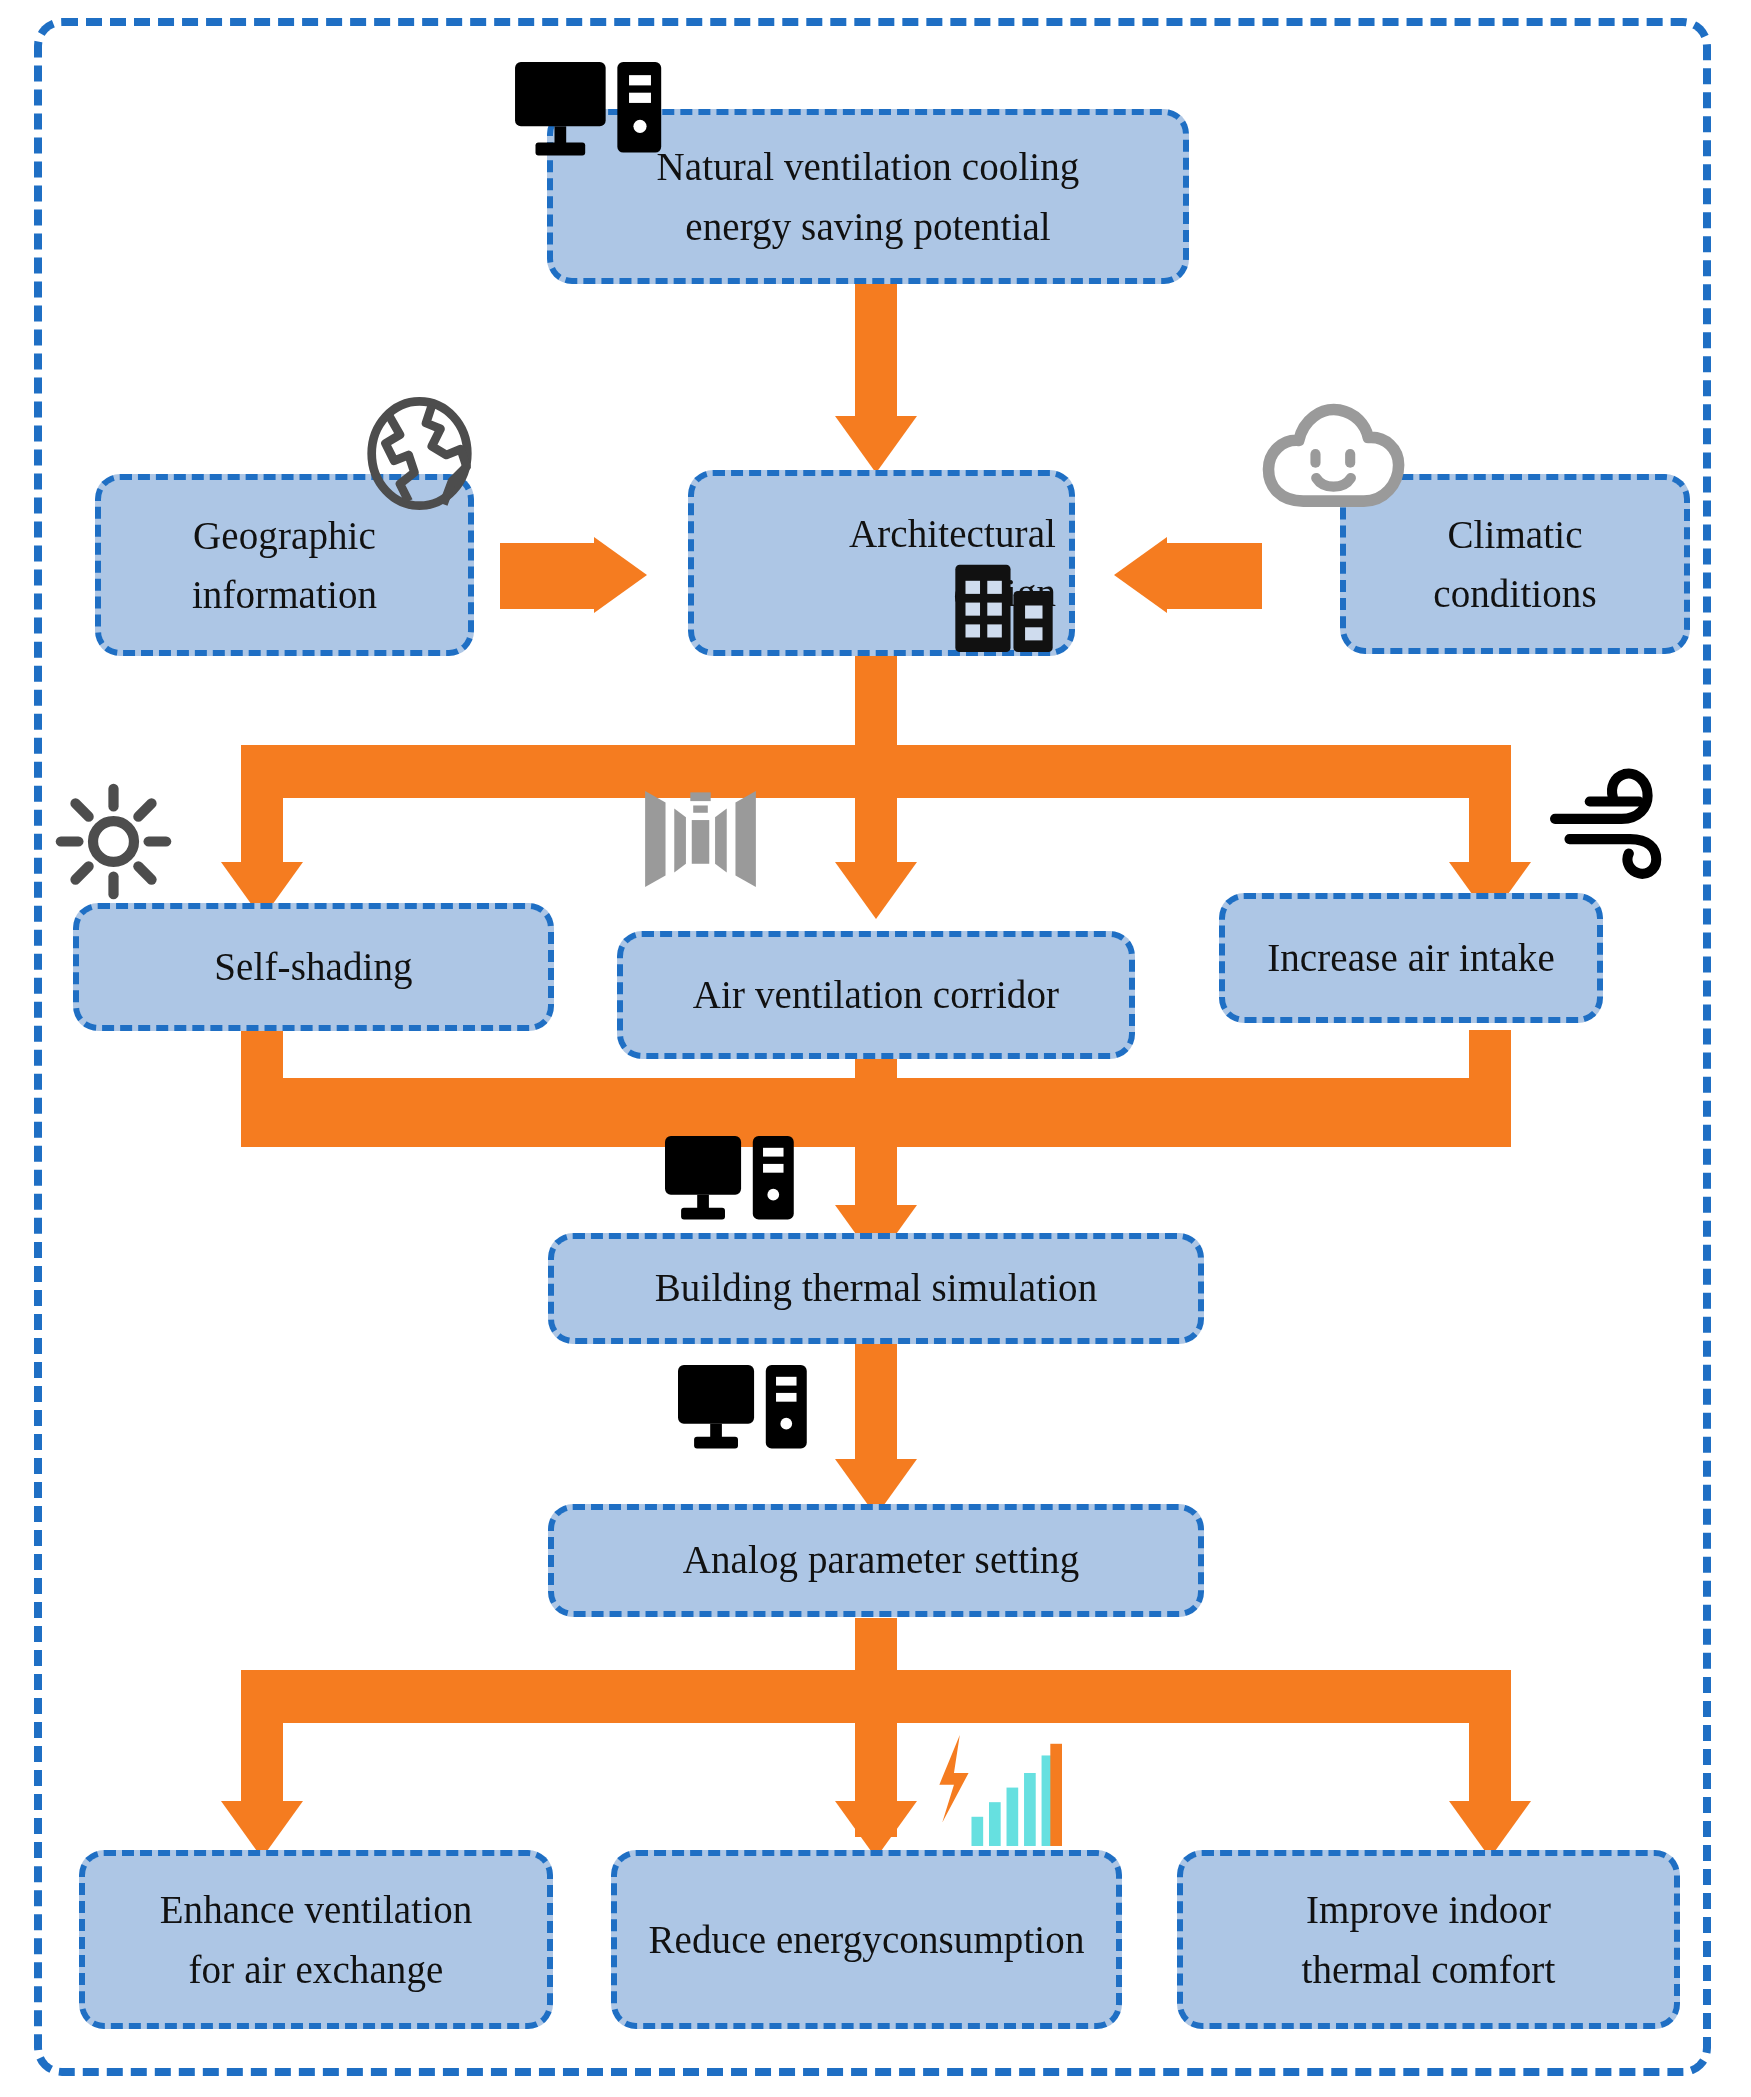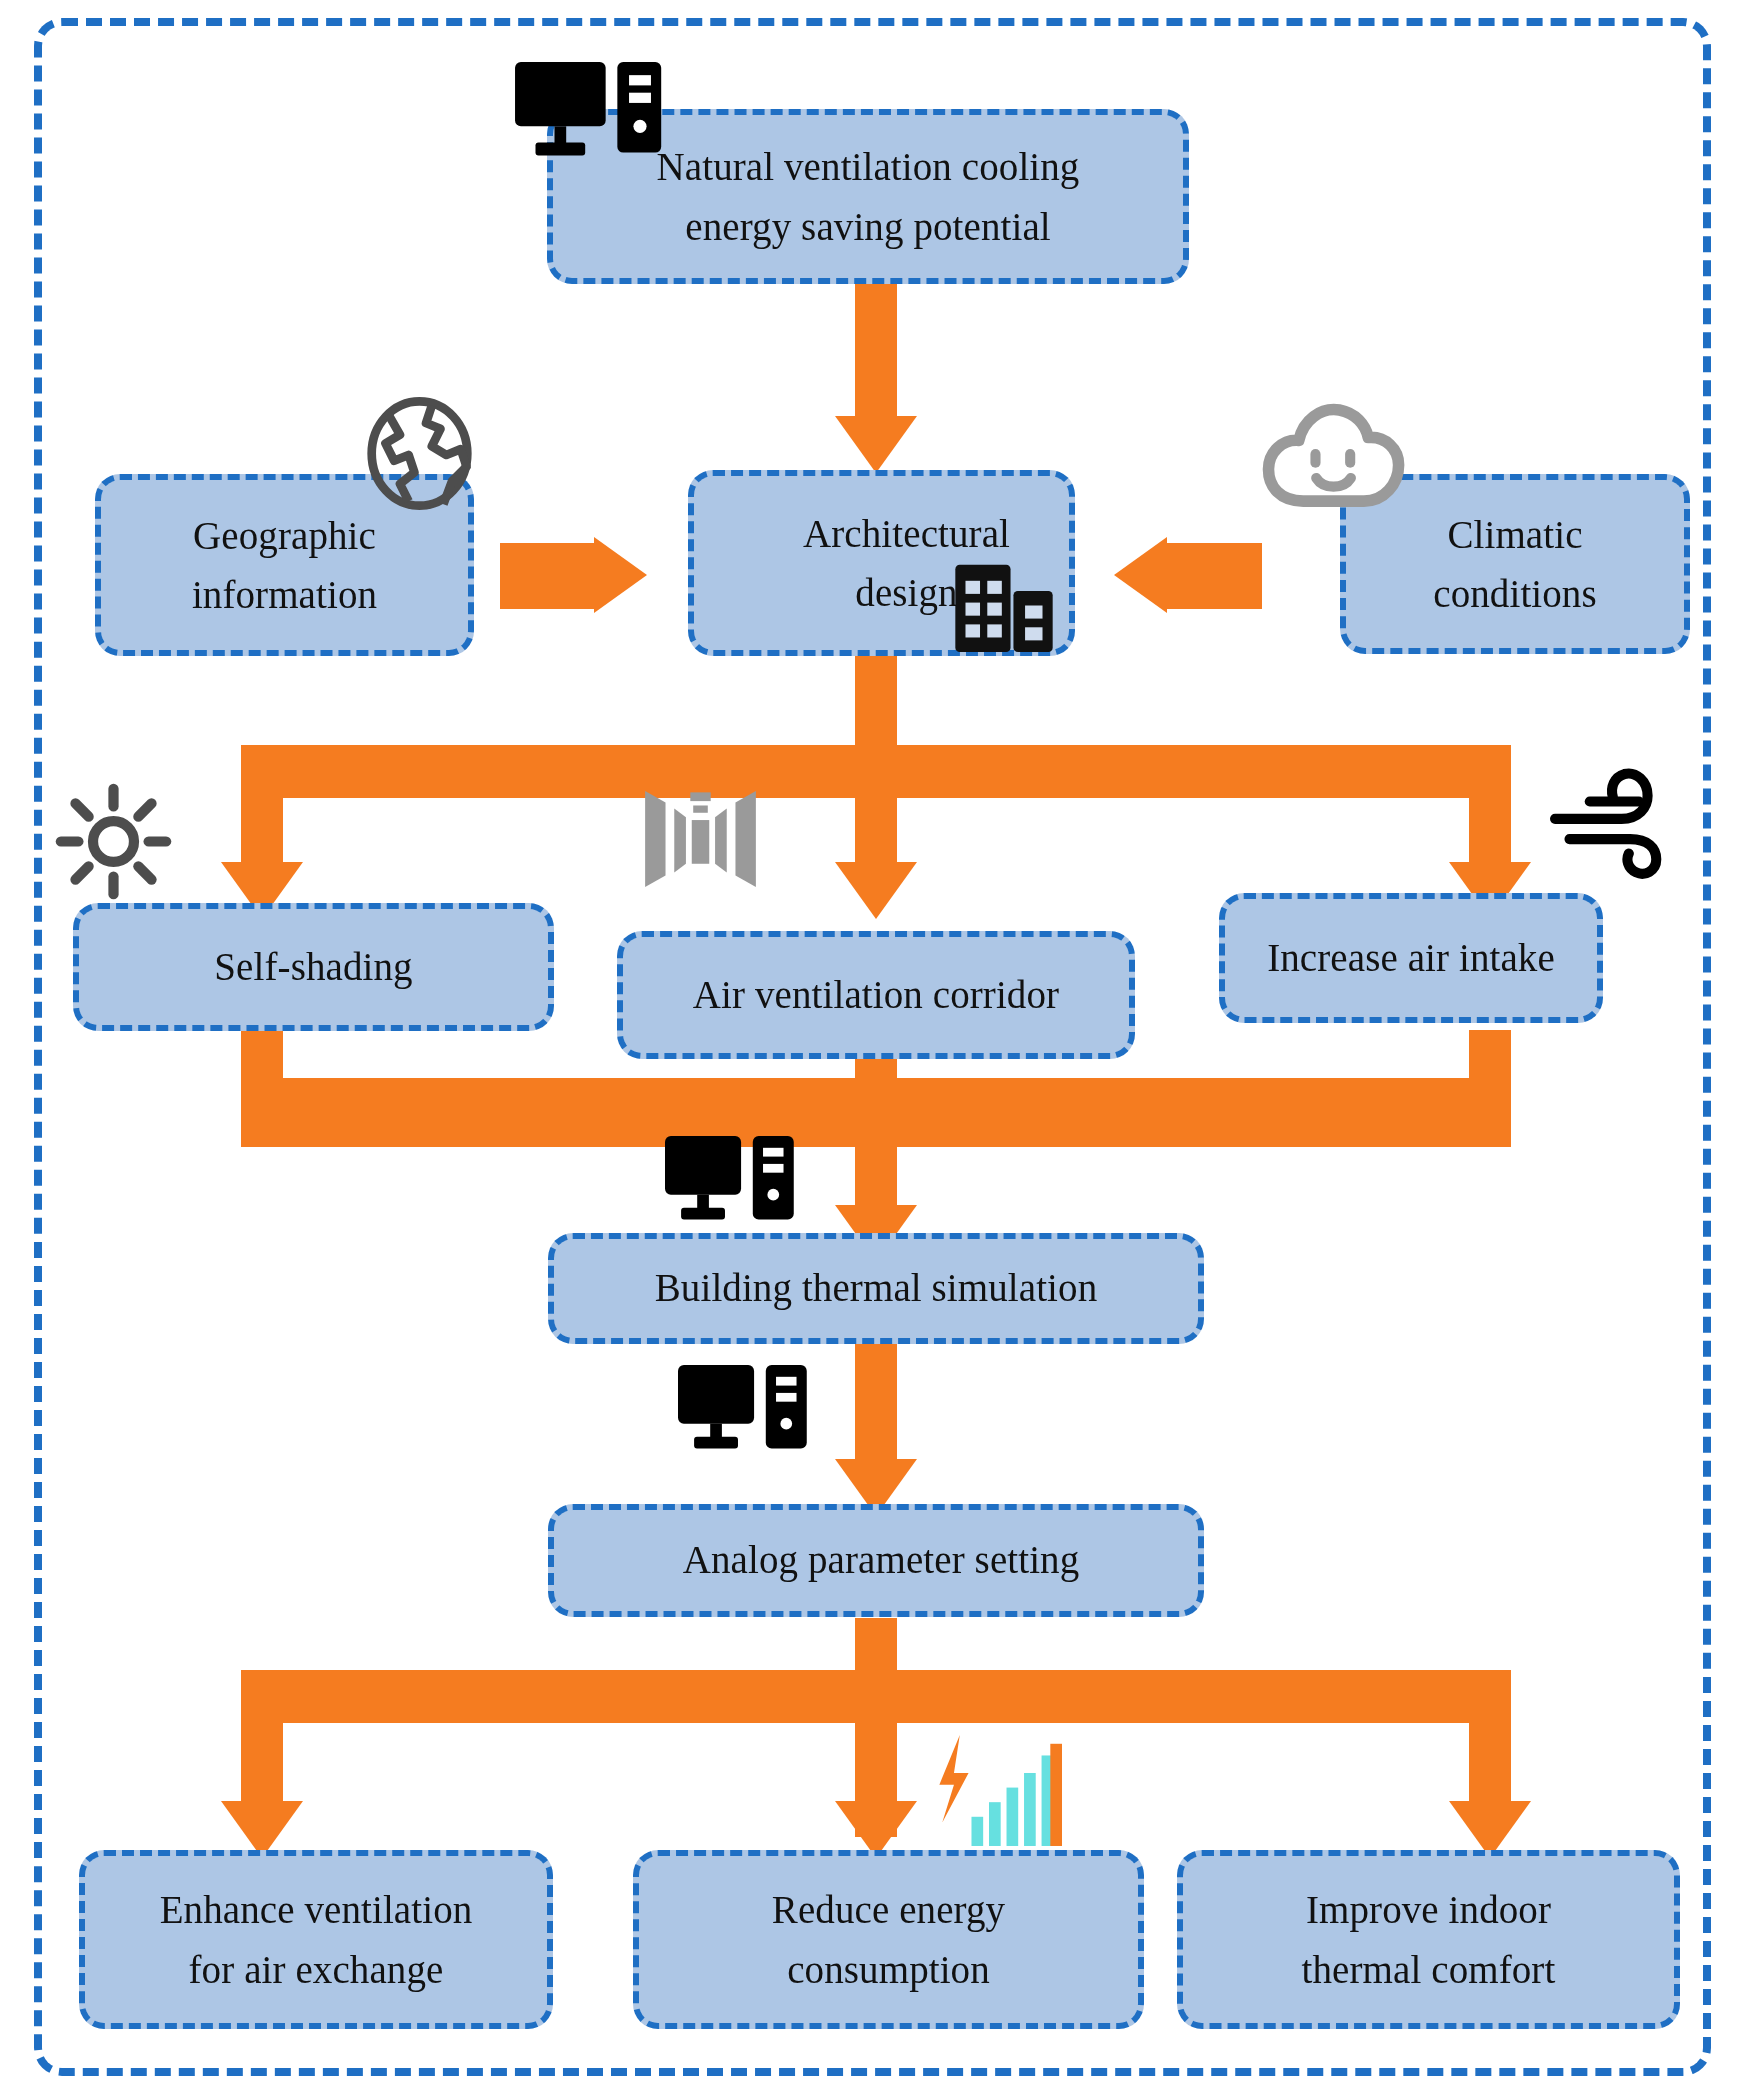--- a/index.html
+++ b/index.html
@@ -86,21 +86,21 @@
 <div class="node two-line" style="left:547px;top:109px;width:642px;height:175px;flex-direction:column;text-align:right;">
   <span>Natural ventilation cooling</span>
   <span>energy saving potential</span>
 </div>
 
 <div class="node two-line" style="left:95px;top:474px;width:379px;height:182px;flex-direction:column;">
   <span>Geographic</span>
   <span>information</span>
 </div>
 
-<div class="node two-line" style="left:688px;top:470px;width:387px;height:186px;flex-direction:column;align-items:center;padding-left:63px;">
+<div class="node two-line" style="left:688px;top:470px;width:387px;height:186px;flex-direction:column;align-items:flex-end;padding-left:63px;">
   <span>Architectural</span>
   <span>design</span>
 </div>
 
 <div class="node two-line" style="left:1340px;top:474px;width:350px;height:180px;flex-direction:column;">
   <span>Climatic</span>
   <span>conditions</span>
 </div>
 
 <div class="node" style="left:73px;top:903px;width:481px;height:128px;">
@@ -121,21 +121,21 @@
 
 <div class="node" style="left:548px;top:1504px;width:656px;height:113px;padding-left:23px;">
   <span>Analog parameter setting</span>
 </div>
 
 <div class="node two-line" style="left:79px;top:1850px;width:474px;height:179px;flex-direction:column;">
   <span>Enhance ventilation</span>
   <span>for air exchange</span>
 </div>
 
-<div class="node two-line" style="left:611px;top:1850px;width:511px;height:179px;flex-direction:column;margin-left:22px;">
+<div class="node two-line" style="left:611px;top:1850px;width:511px;height:179px;flex-direction:row;">
   <span>Reduce energy</span>
   <span>consumption</span>
 </div>
 
 <div class="node two-line" style="left:1177px;top:1850px;width:503px;height:179px;flex-direction:column;">
   <span>Improve indoor</span>
   <span>thermal comfort</span>
 </div>
 
 <div class="icon" style="left:515px;top:62px;">

